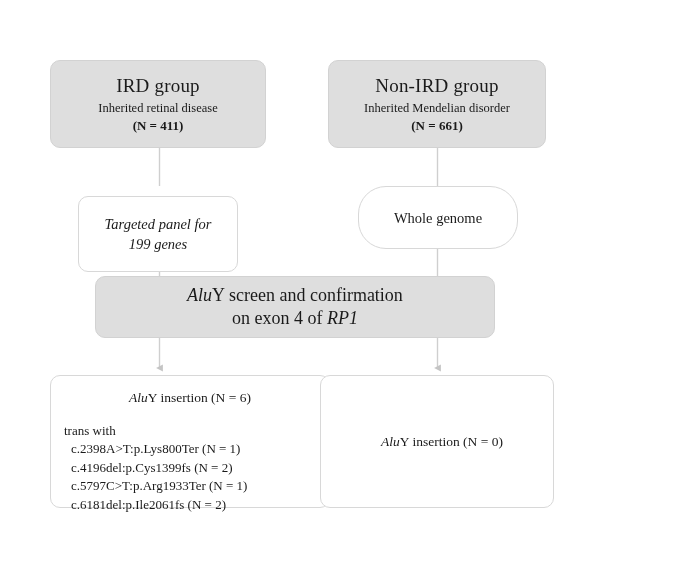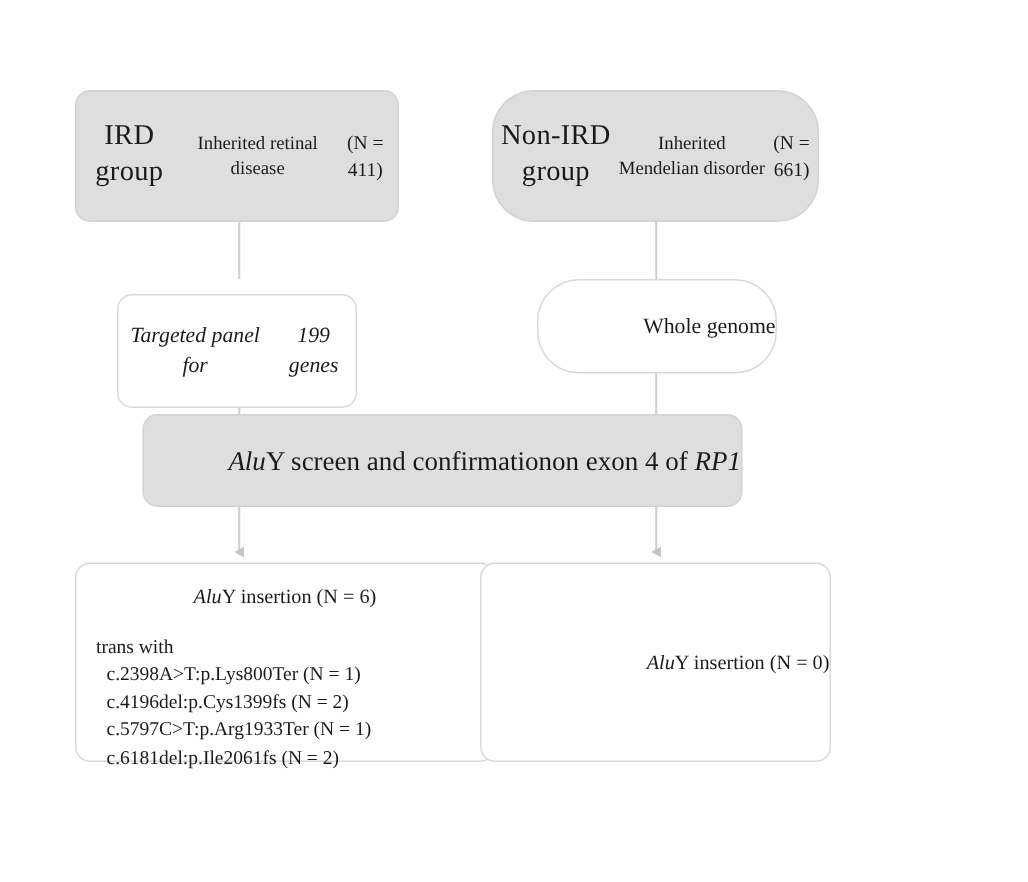--- a/index.html
+++ b/index.html
@@ -30,57 +30,59 @@
     top: 0;
     width: 685px;
     height: 588px;
     pointer-events: none;
   }
 
   .node {
     position: absolute;
     box-sizing: border-box;
     display: flex;
+    flex-direction: column;
     align-items: center;
-    justify-content: flex-end;
+    justify-content: center;
     text-align: center;
     border-radius: 10px;
   }
 
   .node.gray {
     background: #dedede;
     border: 1px solid #d2d2d2;
   }
 
   .node.white {
     background: #ffffff;
     border: 1px solid #d8d8d8;
   }
 
   
   #node-ird {
     left: 50px;  top: 60px;  width: 216px;  height: 88px;
   }
   #node-nonird {
-    left: 328px; top: 60px;  width: 218px;  height: 88px; border-radius: 28px;
+    left: 328px; top: 60px;  width: 218px;  height: 88px;
   }
 
   .node-title {
     font-size: 19px;
     line-height: 24px;
     letter-spacing: 0.2px;
     margin-bottom: 2px;
   }
   .node-sub {
     font-size: 12.5px;
     line-height: 17px;
   }
   .node-count {
     font-size: 13px;
     line-height: 18px;
+    font-weight: bold;
   }
 
   
   #node-panel {
     left: 78px;  top: 196px; width: 160px; height: 76px; font-style: italic;
   }
   #node-wgs {
     left: 358px; top: 186px; width: 160px; height: 63px; border-radius: 28px;
   }
   .node-line {

